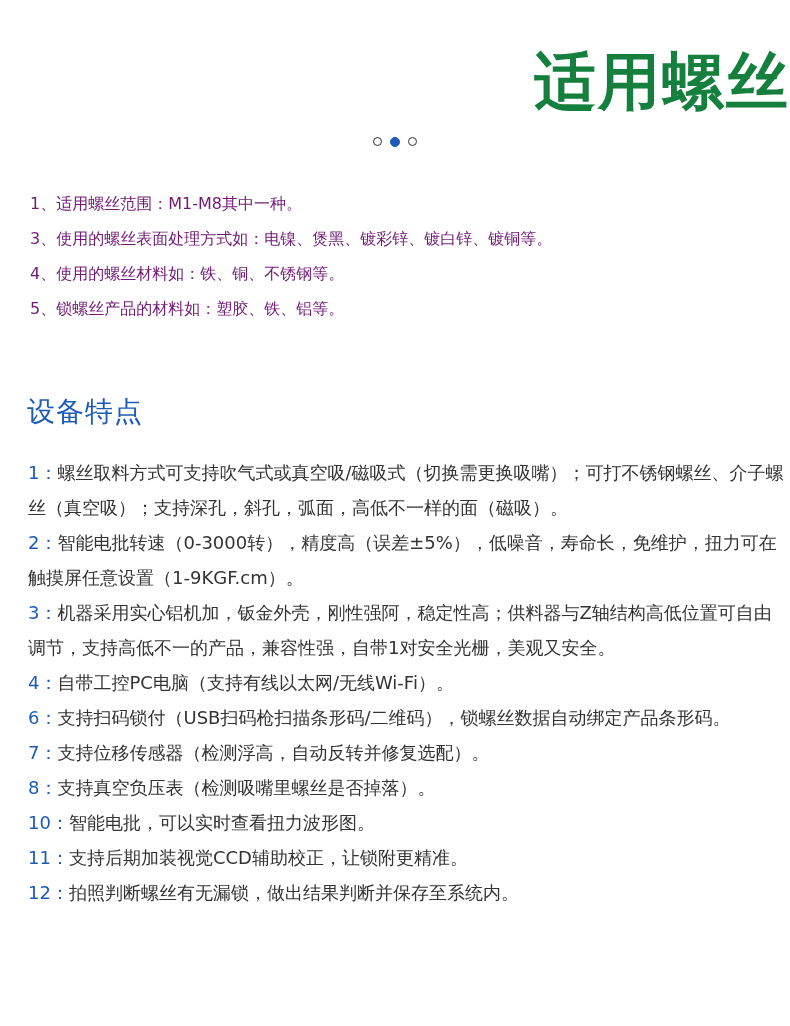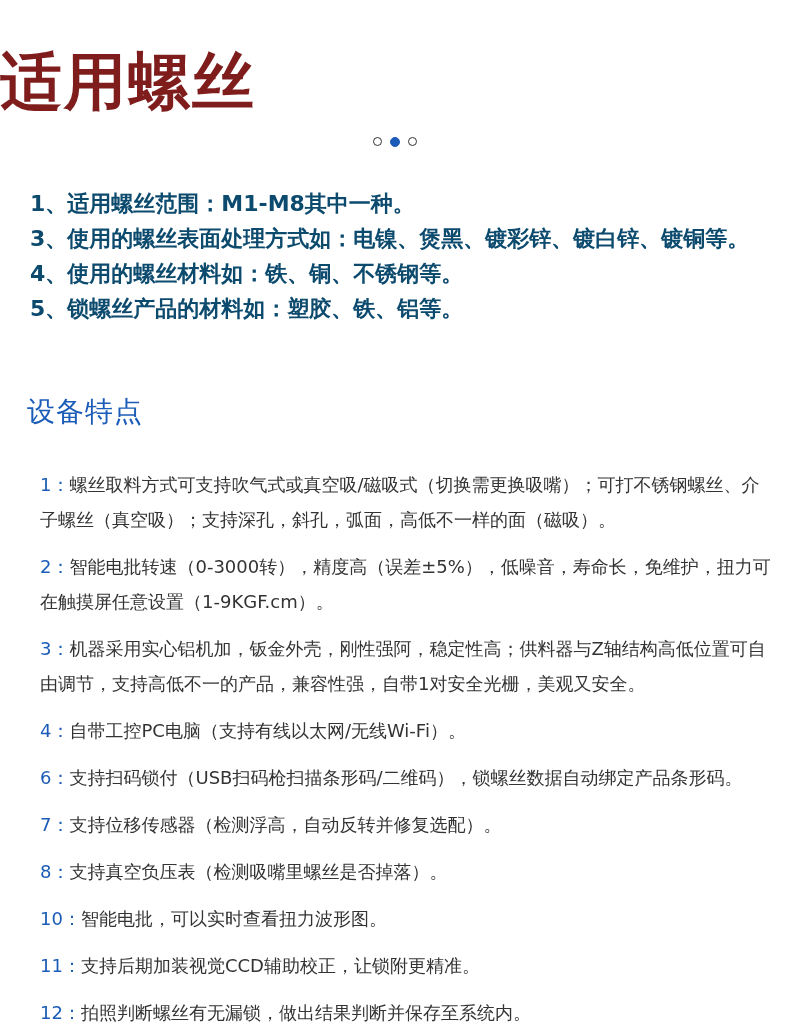--- a/index.html
+++ b/index.html
@@ -13,24 +13,24 @@
       position: relative;
       overflow: hidden;
       font-family: "DejaVu Sans", "Liberation Sans", sans-serif;
       color: #333333;
     }
     .title {
       position: absolute;
       left: 0;
       top: 46px;
       width: 790px;
-      text-align: left;
+      text-align: right;
       font-size: 62px;
       font-weight: bold;
-      color: #7f1d1d;
+      color: #15803d;
       letter-spacing: 2px;
       line-height: 72px;
     }
     .dots {
       position: absolute;
       top: 137px;
       left: 0;
       width: 790px;
       display: flex;
       justify-content: center;
@@ -48,24 +48,23 @@
       border-color: #1b5cb8;
       width: 10px;
       height: 10px;
       margin-top: -0.5px;
     }
     .scope-list {
       position: absolute;
       left: 30px;
       top: 186px;
       width: 740px;
-      font-size: 22px;
+      font-size: 16px;
       line-height: 35px;
-      color: #0c4a6e;
-      font-weight: bold;
+      color: #701a75;
     }
     .scope-list div {
       white-space: nowrap;
     }
     .section-heading {
       position: absolute;
       left: 27px;
       top: 392px;
       font-size: 28px;
       color: #1b5cb8;
@@ -75,21 +74,21 @@
     .features {
       position: absolute;
       left: 28px;
       top: 455px;
       width: 760px;
       font-size: 18px;
       line-height: 35px;
       color: #333333;
     }
     .feature {
-      margin: 12px;
+      margin: 0;
     }
     .feature .num {
       color: #1b5cb8;
     }
   </style>
 </head>
 <body>
 
 <div class="title">适用螺丝</div>
 

